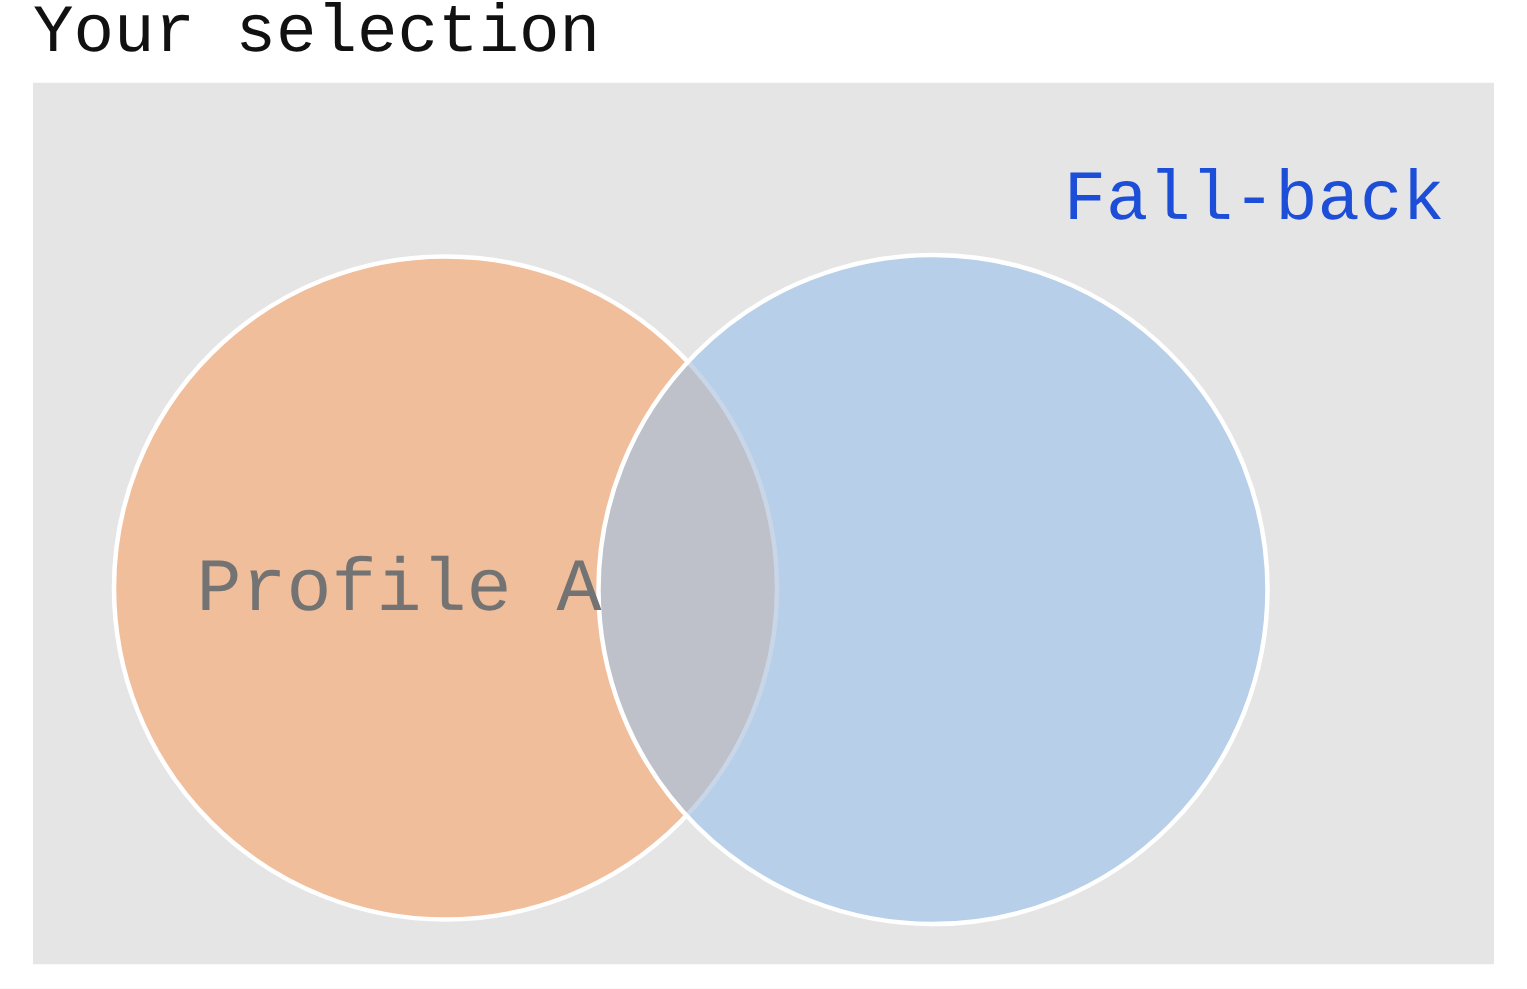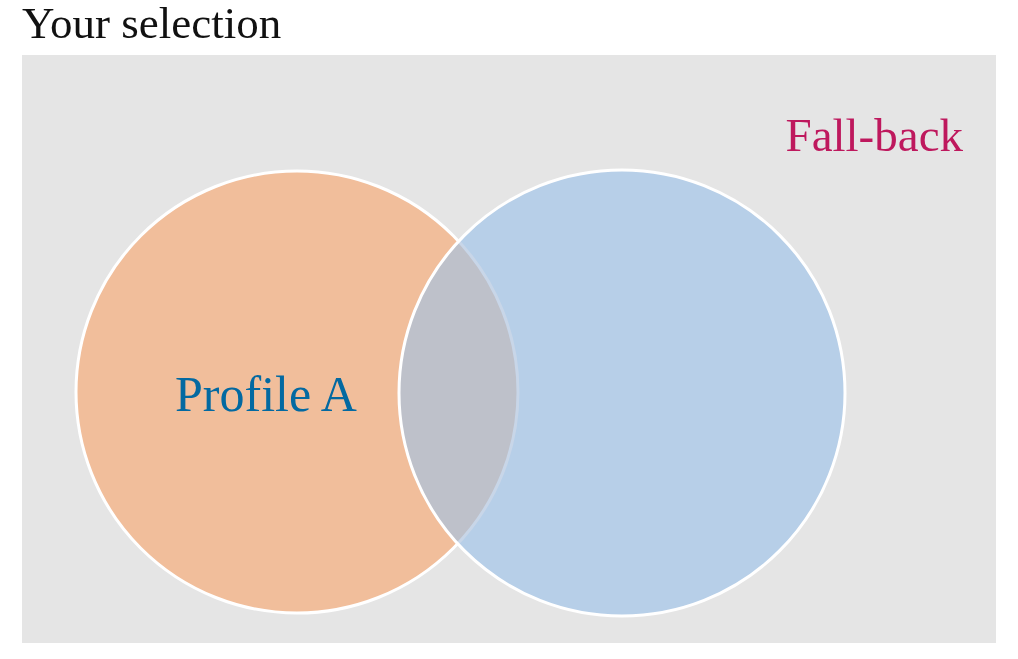--- a/index.html
+++ b/index.html
@@ -2,21 +2,21 @@
 <html><head>
 <meta charset="utf-8">
 <style>
   * { margin: 0; padding: 0; box-sizing: border-box; }
   html, body { background: #ffffff; }
   .stage {
     position: relative;
     width: 1018px;
     height: 659px;
     background: #ffffff;
-    font-family: Liberation Serif, serif;
+    font-family: Liberation Mono, monospace;
     color: #111111;
     overflow: hidden;
   }
   .page-title {
     position: absolute;
     left: 22px;
     top: -3px;
     font-size: 45px;
     font-weight: 500;
     letter-spacing: 0px;
@@ -34,29 +34,29 @@
     position: absolute;
     inset: 0;
     display: block;
   }
   .corner-label {
     position: absolute;
     top: 53px;
     right: 33px;
     font-size: 47px;
     font-weight: 500;
-    color: #be185d;
+    color: #1d4ed8;
     white-space: nowrap;
   }
   .circle-label {
     position: absolute;
     transform: translate(-50%, -50%);
     font-size: 50px;
     font-weight: 500;
-    color: #0369a1;
+    color: #737373;
     white-space: nowrap;
     text-align: right;
   }
   .label-a { left: 244px; top: 339px; }
   .label-b { left: 630px; top: 339px; }
 </style>
 </head>
 <body>
 
 <div class="stage">

